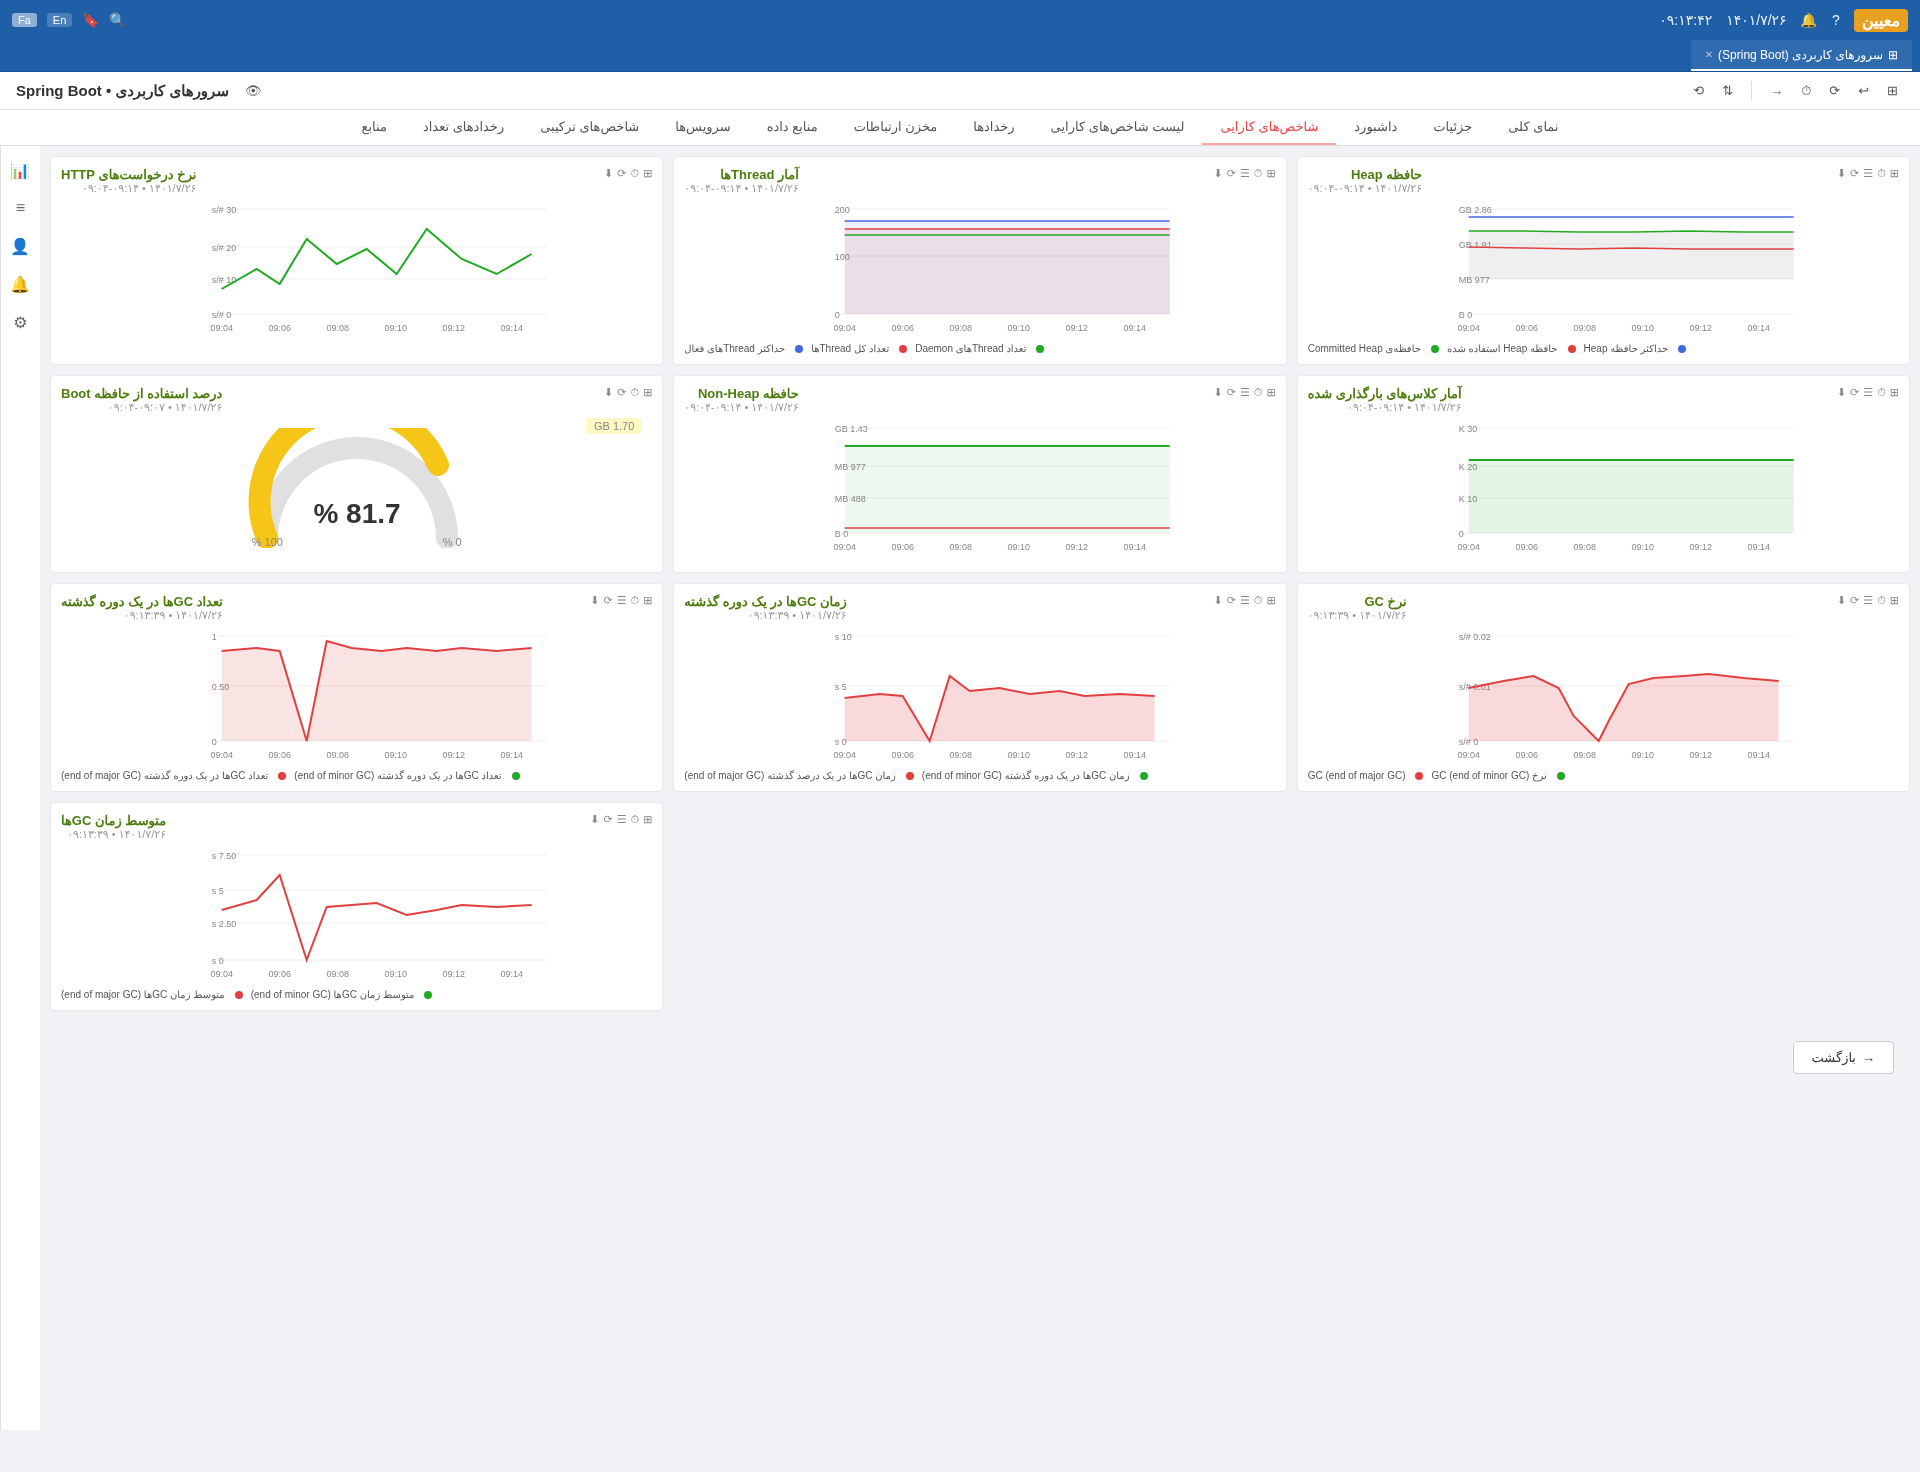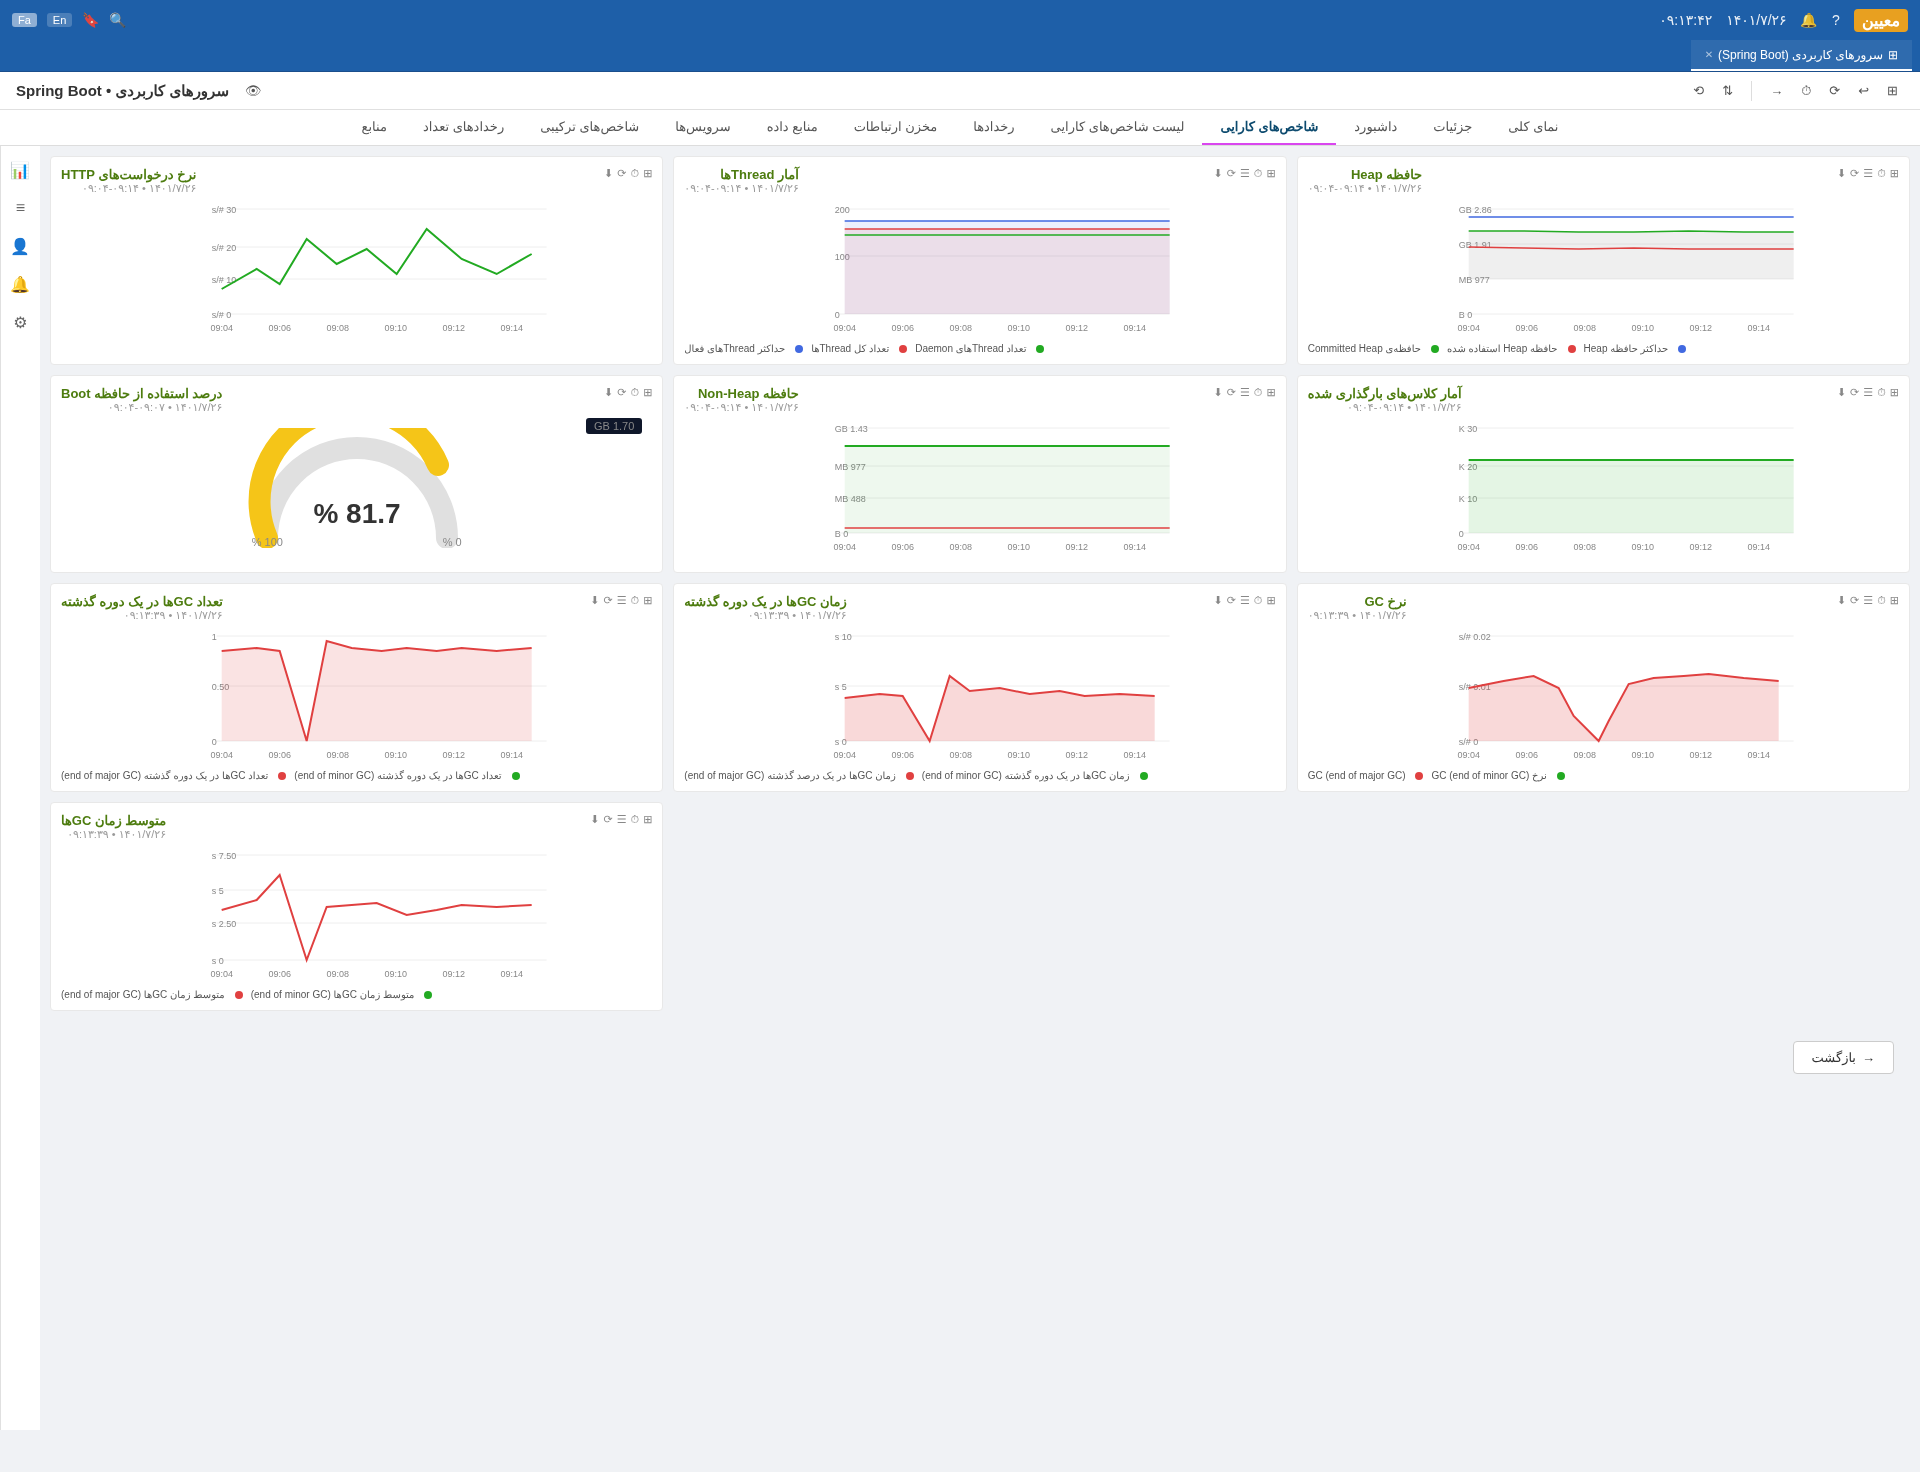--- a/index.html
+++ b/index.html
@@ -78,23 +78,23 @@
       height: 100%;
       display: flex;
       align-items: center;
       font-size: 13px;
       color: #555;
       cursor: pointer;
       border-bottom: 2px solid transparent;
       white-space: nowrap;
     }
     .nav-tab.active {
-      color: #0c4a6e;
-      border-bottom: 2px solid #d946ef;
-      font-weight: bold;
+      color: #ef4444;
+      border-bottom: 2px solid #fca5a5;
+      font-weight: normal;
     }
 
     
     .layout { display: flex; height: calc(1472px - 40px - 32px - 40px - 40px - 36px); }
     .sidebar {
       width: 40px;
       background: white;
       border-left: 1px solid #e0e0e0;
       display: flex;
       flex-direction: column;
@@ -488,21 +488,21 @@
             <span class="chart-action-btn">⏱</span>
             <span class="chart-action-btn">⟳</span>
             <span class="chart-action-btn">⬇</span>
           </div>
           <div>
             <div class="chart-title">درصد استفاده از حافظه Boot</div>
             <div class="chart-subtitle">۱۴۰۱/۷/۲۶  •  ۰۹:۰۴-۰۹:۰۷</div>
           </div>
         </div>
         <div style="position:relative; display:flex; flex-direction:column; align-items:center; padding:10px 0 5px;">
-          <div style="position:absolute; top:0; right:10px; font-size:11px; color:#888; background:#0f172a; padding:2px 8px; border-radius:3px;">1.70 GB</div>
+          <div style="position:absolute; top:0; right:10px; font-size:11px; color:#888; background:#fef9c3; padding:2px 8px; border-radius:3px;">1.70 GB</div>
           <svg width="220" height="120" viewBox="0 0 220 120">
 
             <path d="M 20 110 A 90 90 0 0 1 200 110" fill="none" stroke="#e0e0e0" stroke-width="22" stroke-linecap="round"></path>
 
             <path d="M 20 110 A 90 90 0 0 1 191 37" fill="none" stroke="#f5c518" stroke-width="22" stroke-linecap="round"></path>
 
             <text x="110" y="95" text-anchor="middle" font-size="28" font-weight="bold" fill="#333">81.7 %</text>
           </svg>
           <div style="display:flex; justify-content:space-between; width:210px; margin-top:-12px;">
             <span style="font-size:11px;color:#888;">0 %</span>

